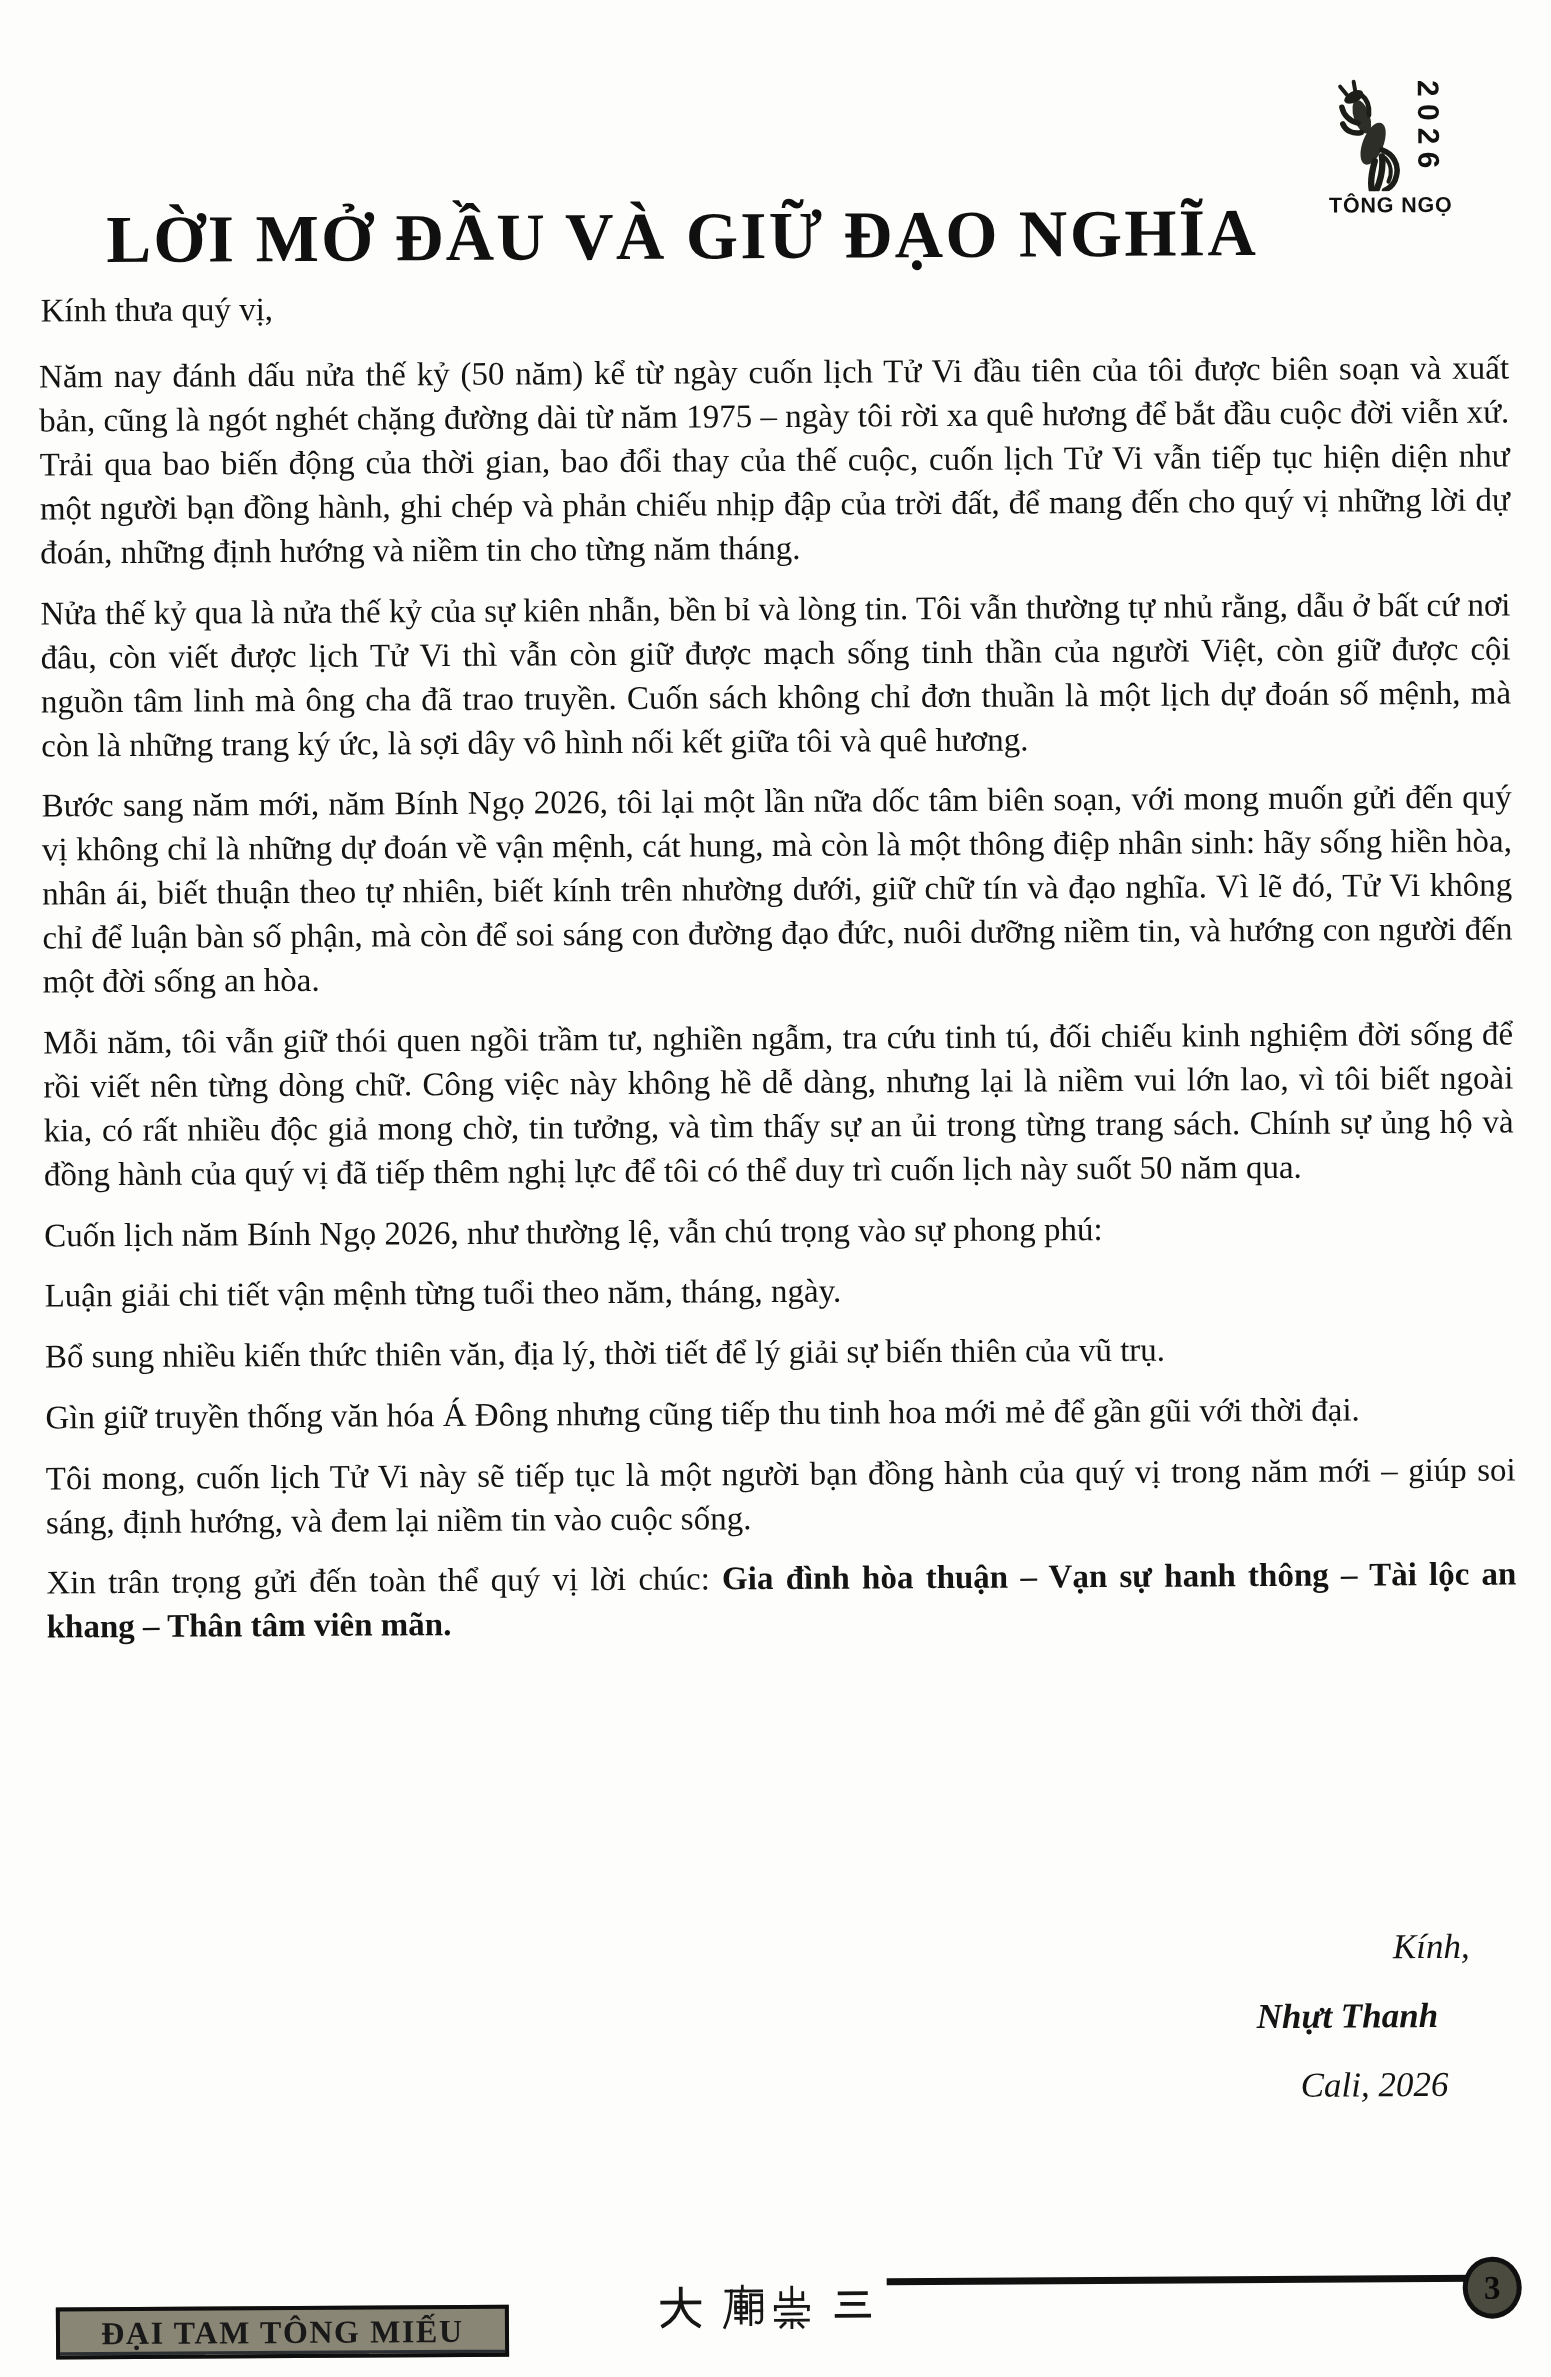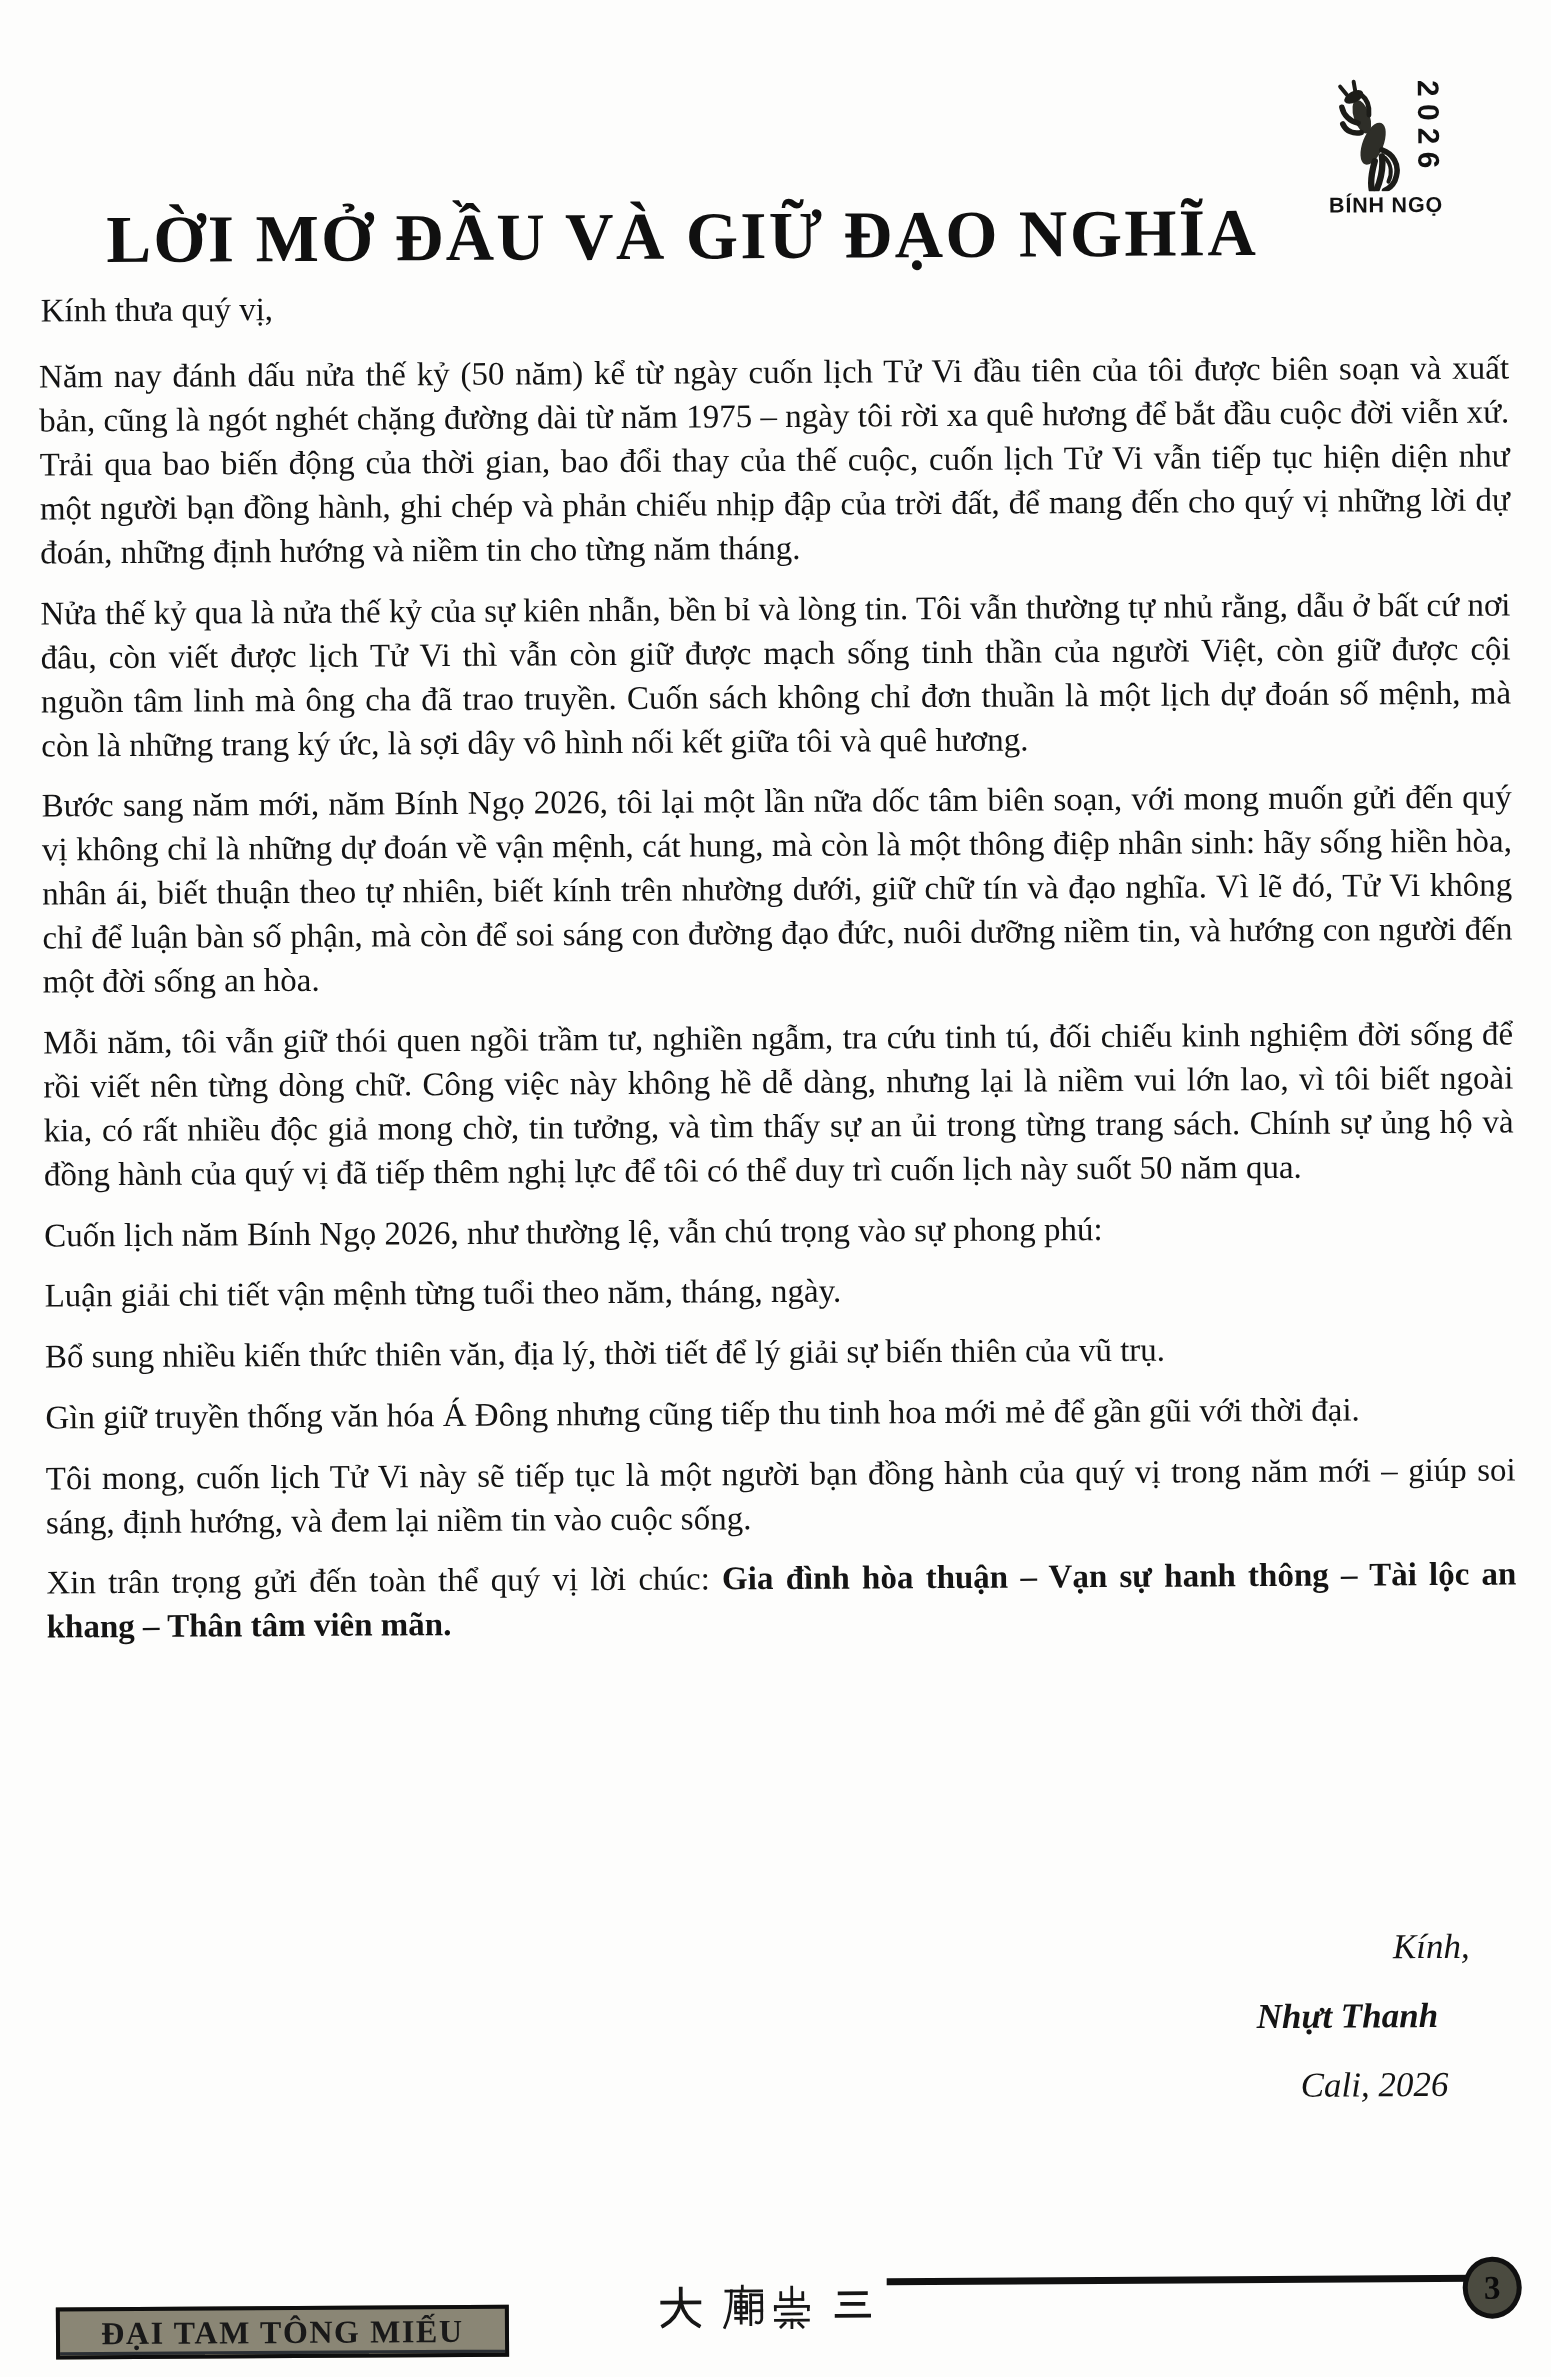--- a/index.html
+++ b/index.html
@@ -99,21 +99,21 @@
             <path d="M36,60 C26,58 18,50 16,40" stroke-width="7"></path>
             <path d="M40,72 C30,74 21,70 17,61" stroke-width="7"></path>
             <path d="M57,108 C53,122 51,134 53,144" stroke-width="8"></path>
             <path d="M66,102 C68,117 64,132 59,144" stroke-width="8"></path>
             <path d="M66,94 C80,99 88,112 84,127 C82,136 76,142 69,145" stroke-width="7"></path>
             <path d="M70,104 C78,112 79,124 74,134" stroke-width="5"></path>
           </g>
         </svg>
         <div class="year-vertical">2026</div>
       </div>
-      <div class="zodiac">BÍNH NGỌ</div>
+      <div class="zodiac">TÔNG NGỌ</div>
     </div>
 
     <h1 class="title">LỜI MỞ ĐẦU VÀ GIỮ ĐẠO NGHĨA</h1>
     <div class="salutation">Kính thưa quý vị,</div>
 
     <div class="content">
       <p>Năm nay đánh dấu nửa thế kỷ (50 năm) kể từ ngày cuốn lịch Tử Vi đầu tiên của tôi được biên soạn và xuất bản, cũng là ngót nghét chặng đường dài từ năm 1975 – ngày tôi rời xa quê hương để bắt đầu cuộc đời viễn xứ. Trải qua bao biến động của thời gian, bao đổi thay của thế cuộc, cuốn lịch Tử Vi vẫn tiếp tục hiện diện như một người bạn đồng hành, ghi chép và phản chiếu nhịp đập của trời đất, để mang đến cho quý vị những lời dự đoán, những định hướng và niềm tin cho từng năm tháng.</p>
       <p>Nửa thế kỷ qua là nửa thế kỷ của sự kiên nhẫn, bền bỉ và lòng tin. Tôi vẫn thường tự nhủ rằng, dẫu ở bất cứ nơi đâu, còn viết được lịch Tử Vi thì vẫn còn giữ được mạch sống tinh thần của người Việt, còn giữ được cội nguồn tâm linh mà ông cha đã trao truyền. Cuốn sách không chỉ đơn thuần là một lịch dự đoán số mệnh, mà còn là những trang ký ức, là sợi dây vô hình nối kết giữa tôi và quê hương.</p>
       <p>Bước sang năm mới, năm Bính Ngọ 2026, tôi lại một lần nữa dốc tâm biên soạn, với mong muốn gửi đến quý vị không chỉ là những dự đoán về vận mệnh, cát hung, mà còn là một thông điệp nhân sinh: hãy sống hiền hòa, nhân ái, biết thuận theo tự nhiên, biết kính trên nhường dưới, giữ chữ tín và đạo nghĩa. Vì lẽ đó, Tử Vi không chỉ để luận bàn số phận, mà còn để soi sáng con đường đạo đức, nuôi dưỡng niềm tin, và hướng con người đến một đời sống an hòa.</p>
       <p>Mỗi năm, tôi vẫn giữ thói quen ngồi trầm tư, nghiền ngẫm, tra cứu tinh tú, đối chiếu kinh nghiệm đời sống để rồi viết nên từng dòng chữ. Công việc này không hề dễ dàng, nhưng lại là niềm vui lớn lao, vì tôi biết ngoài kia, có rất nhiều độc giả mong chờ, tin tưởng, và tìm thấy sự an ủi trong từng trang sách. Chính sự ủng hộ và đồng hành của quý vị đã tiếp thêm nghị lực để tôi có thể duy trì cuốn lịch này suốt 50 năm qua.</p>

